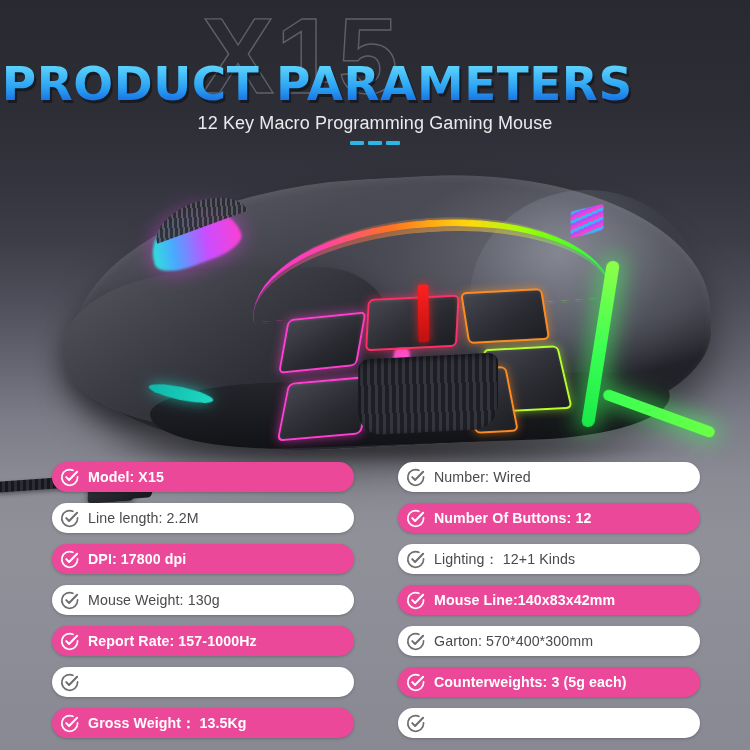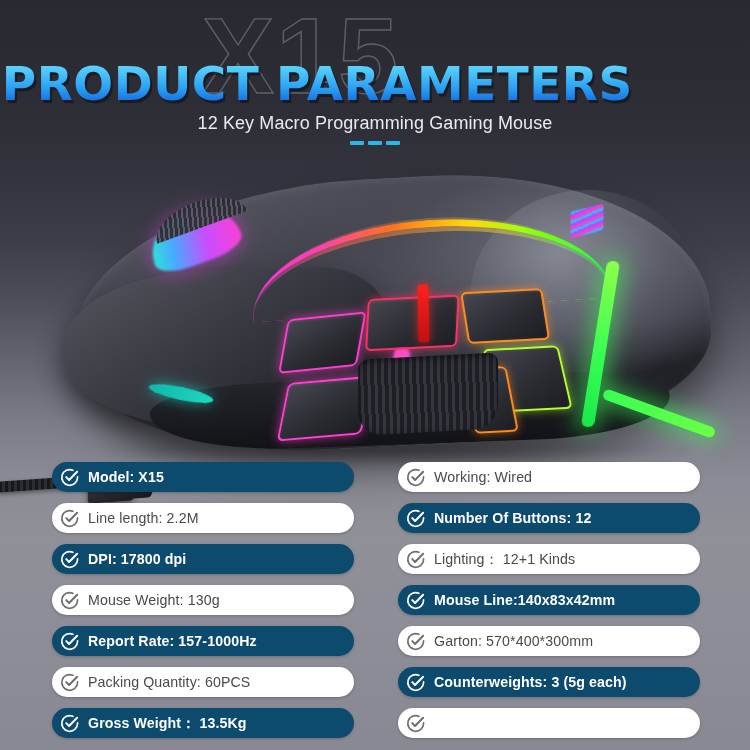--- a/index.html
+++ b/index.html
@@ -213,21 +213,21 @@
   .col-left  { left:52px; }
   .col-right { left:398px; }
 
   .pill {
     display:flex; align-items:center;
     height:30px; border-radius:15px;
     margin-bottom:11px;
     padding-left:7px;
     box-shadow:0 1px 3px rgba(0,0,0,0.22);
   }
-  .pill.blue  { background:#0c4a6e; }
+  .pill.blue  { background:#ec4899; }
   .pill.white { background:#ffffff; }
 
   .ck { width:21px; height:21px; flex:0 0 21px; margin-right:8px; }
   .pill-label { font-size:14.2px; letter-spacing:0.1px; white-space:nowrap; }
   .pill.blue  .pill-label { color:#ffffff; font-weight:bold; }
   .pill.white .pill-label { color:#4a4a4a; }
 </style>
 </head>
 <body>
 
@@ -321,39 +321,38 @@
   <path d="M8.3 11.6l3.2 3.2 9.2-9.3" stroke="#ffffff" stroke-width="2.3" stroke-linecap="round" stroke-linejoin="round" fill="none"></path>
 </svg></span>
         <span class="pill-label">Report Rate: 157-1000Hz</span>
       </div>
       <div class="pill white">
         <span class="ck">
 <svg viewBox="0 0 24 24" width="21" height="21" fill="none">
   <path d="M21.2 11.1V12a9 9 0 1 1-5.34-8.23" stroke="#6e6e6e" stroke-width="1.9" stroke-linecap="round" fill="none"></path>
   <path d="M8.3 11.6l3.2 3.2 9.2-9.3" stroke="#6e6e6e" stroke-width="2.3" stroke-linecap="round" stroke-linejoin="round" fill="none"></path>
 </svg></span>
-        <span class="pill-label">Packing Quantity: 60PCS</span>
       </div>
       <div class="pill blue">
         <span class="ck">
 <svg viewBox="0 0 24 24" width="21" height="21" fill="none">
   <path d="M21.2 11.1V12a9 9 0 1 1-5.34-8.23" stroke="#ffffff" stroke-width="1.9" stroke-linecap="round" fill="none"></path>
   <path d="M8.3 11.6l3.2 3.2 9.2-9.3" stroke="#ffffff" stroke-width="2.3" stroke-linecap="round" stroke-linejoin="round" fill="none"></path>
 </svg></span>
         <span class="pill-label">Gross Weight： 13.5Kg</span>
       </div>
     </div>
   <div class="col col-right">
       <div class="pill white">
         <span class="ck">
 <svg viewBox="0 0 24 24" width="21" height="21" fill="none">
   <path d="M21.2 11.1V12a9 9 0 1 1-5.34-8.23" stroke="#6e6e6e" stroke-width="1.9" stroke-linecap="round" fill="none"></path>
   <path d="M8.3 11.6l3.2 3.2 9.2-9.3" stroke="#6e6e6e" stroke-width="2.3" stroke-linecap="round" stroke-linejoin="round" fill="none"></path>
 </svg></span>
-        <span class="pill-label">Working: Wired</span>
+        <span class="pill-label">Number: Wired</span>
       </div>
       <div class="pill blue">
         <span class="ck">
 <svg viewBox="0 0 24 24" width="21" height="21" fill="none">
   <path d="M21.2 11.1V12a9 9 0 1 1-5.34-8.23" stroke="#ffffff" stroke-width="1.9" stroke-linecap="round" fill="none"></path>
   <path d="M8.3 11.6l3.2 3.2 9.2-9.3" stroke="#ffffff" stroke-width="2.3" stroke-linecap="round" stroke-linejoin="round" fill="none"></path>
 </svg></span>
         <span class="pill-label">Number Of Buttons: 12</span>
       </div>
       <div class="pill white">

